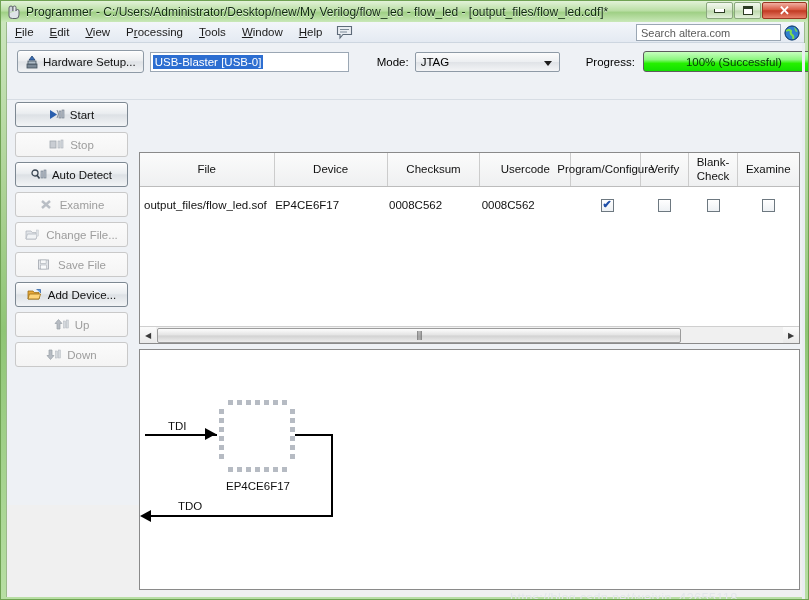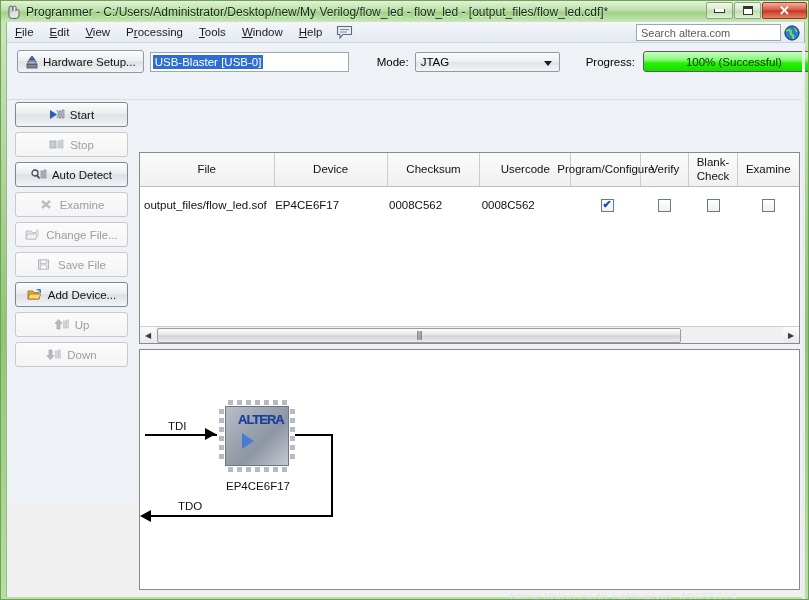--- a/index.html
+++ b/index.html
@@ -545,24 +545,20 @@
             <span class="pin"></span>
       </div>
       <div class="pinrow" style="left:71px;top:9px;flex-direction:column">
         <span class="pin"></span>
             <span class="pin"></span>
         <span class="pin"></span>
             <span class="pin"></span>
         <span class="pin"></span>
             <span class="pin"></span>
       </div>
-      <div id="chipbody">
-        <div id="altera-logo">ALTERA</div>
-        <div id="chip-arrow"></div>
-      </div>
     </div>
     <div id="chip-label">EP4CE6F17</div>
 
     <div id="watermark">https://blog.csdn.net/weixin_42655118</div>
   </div>
   <div id="rightgutter"></div>
   </div>
 </div>
 
 </body></html>

